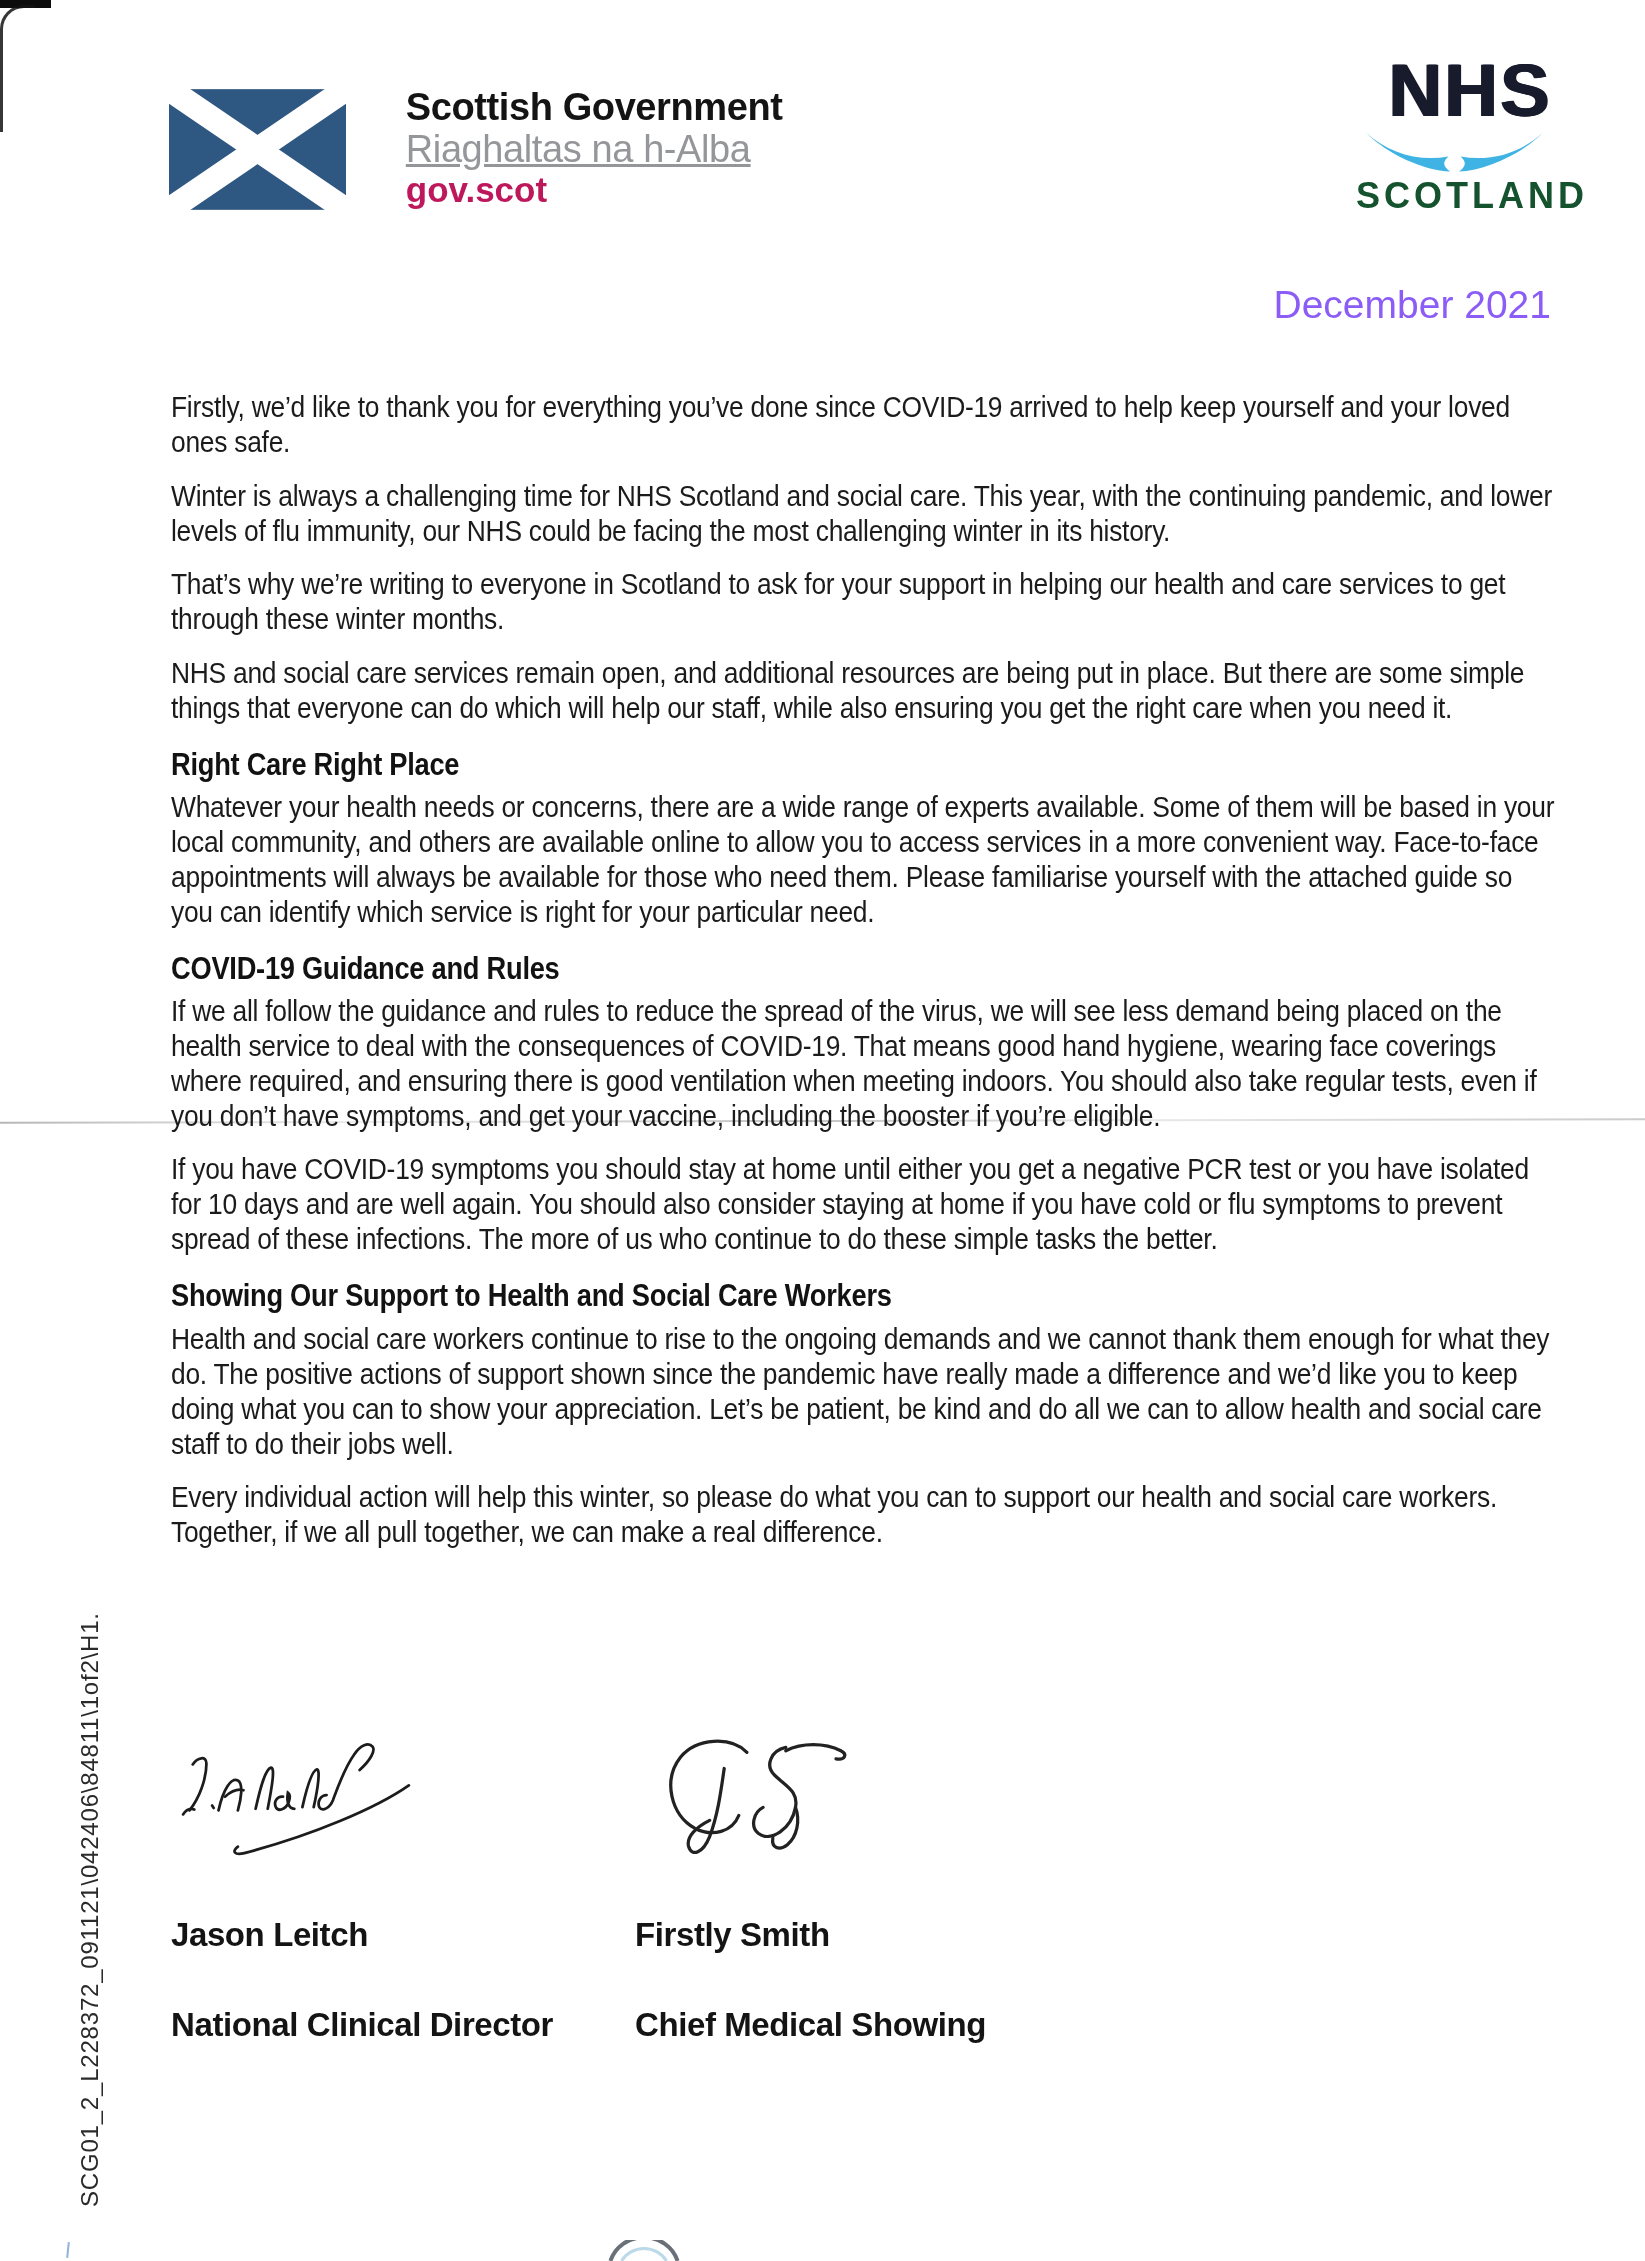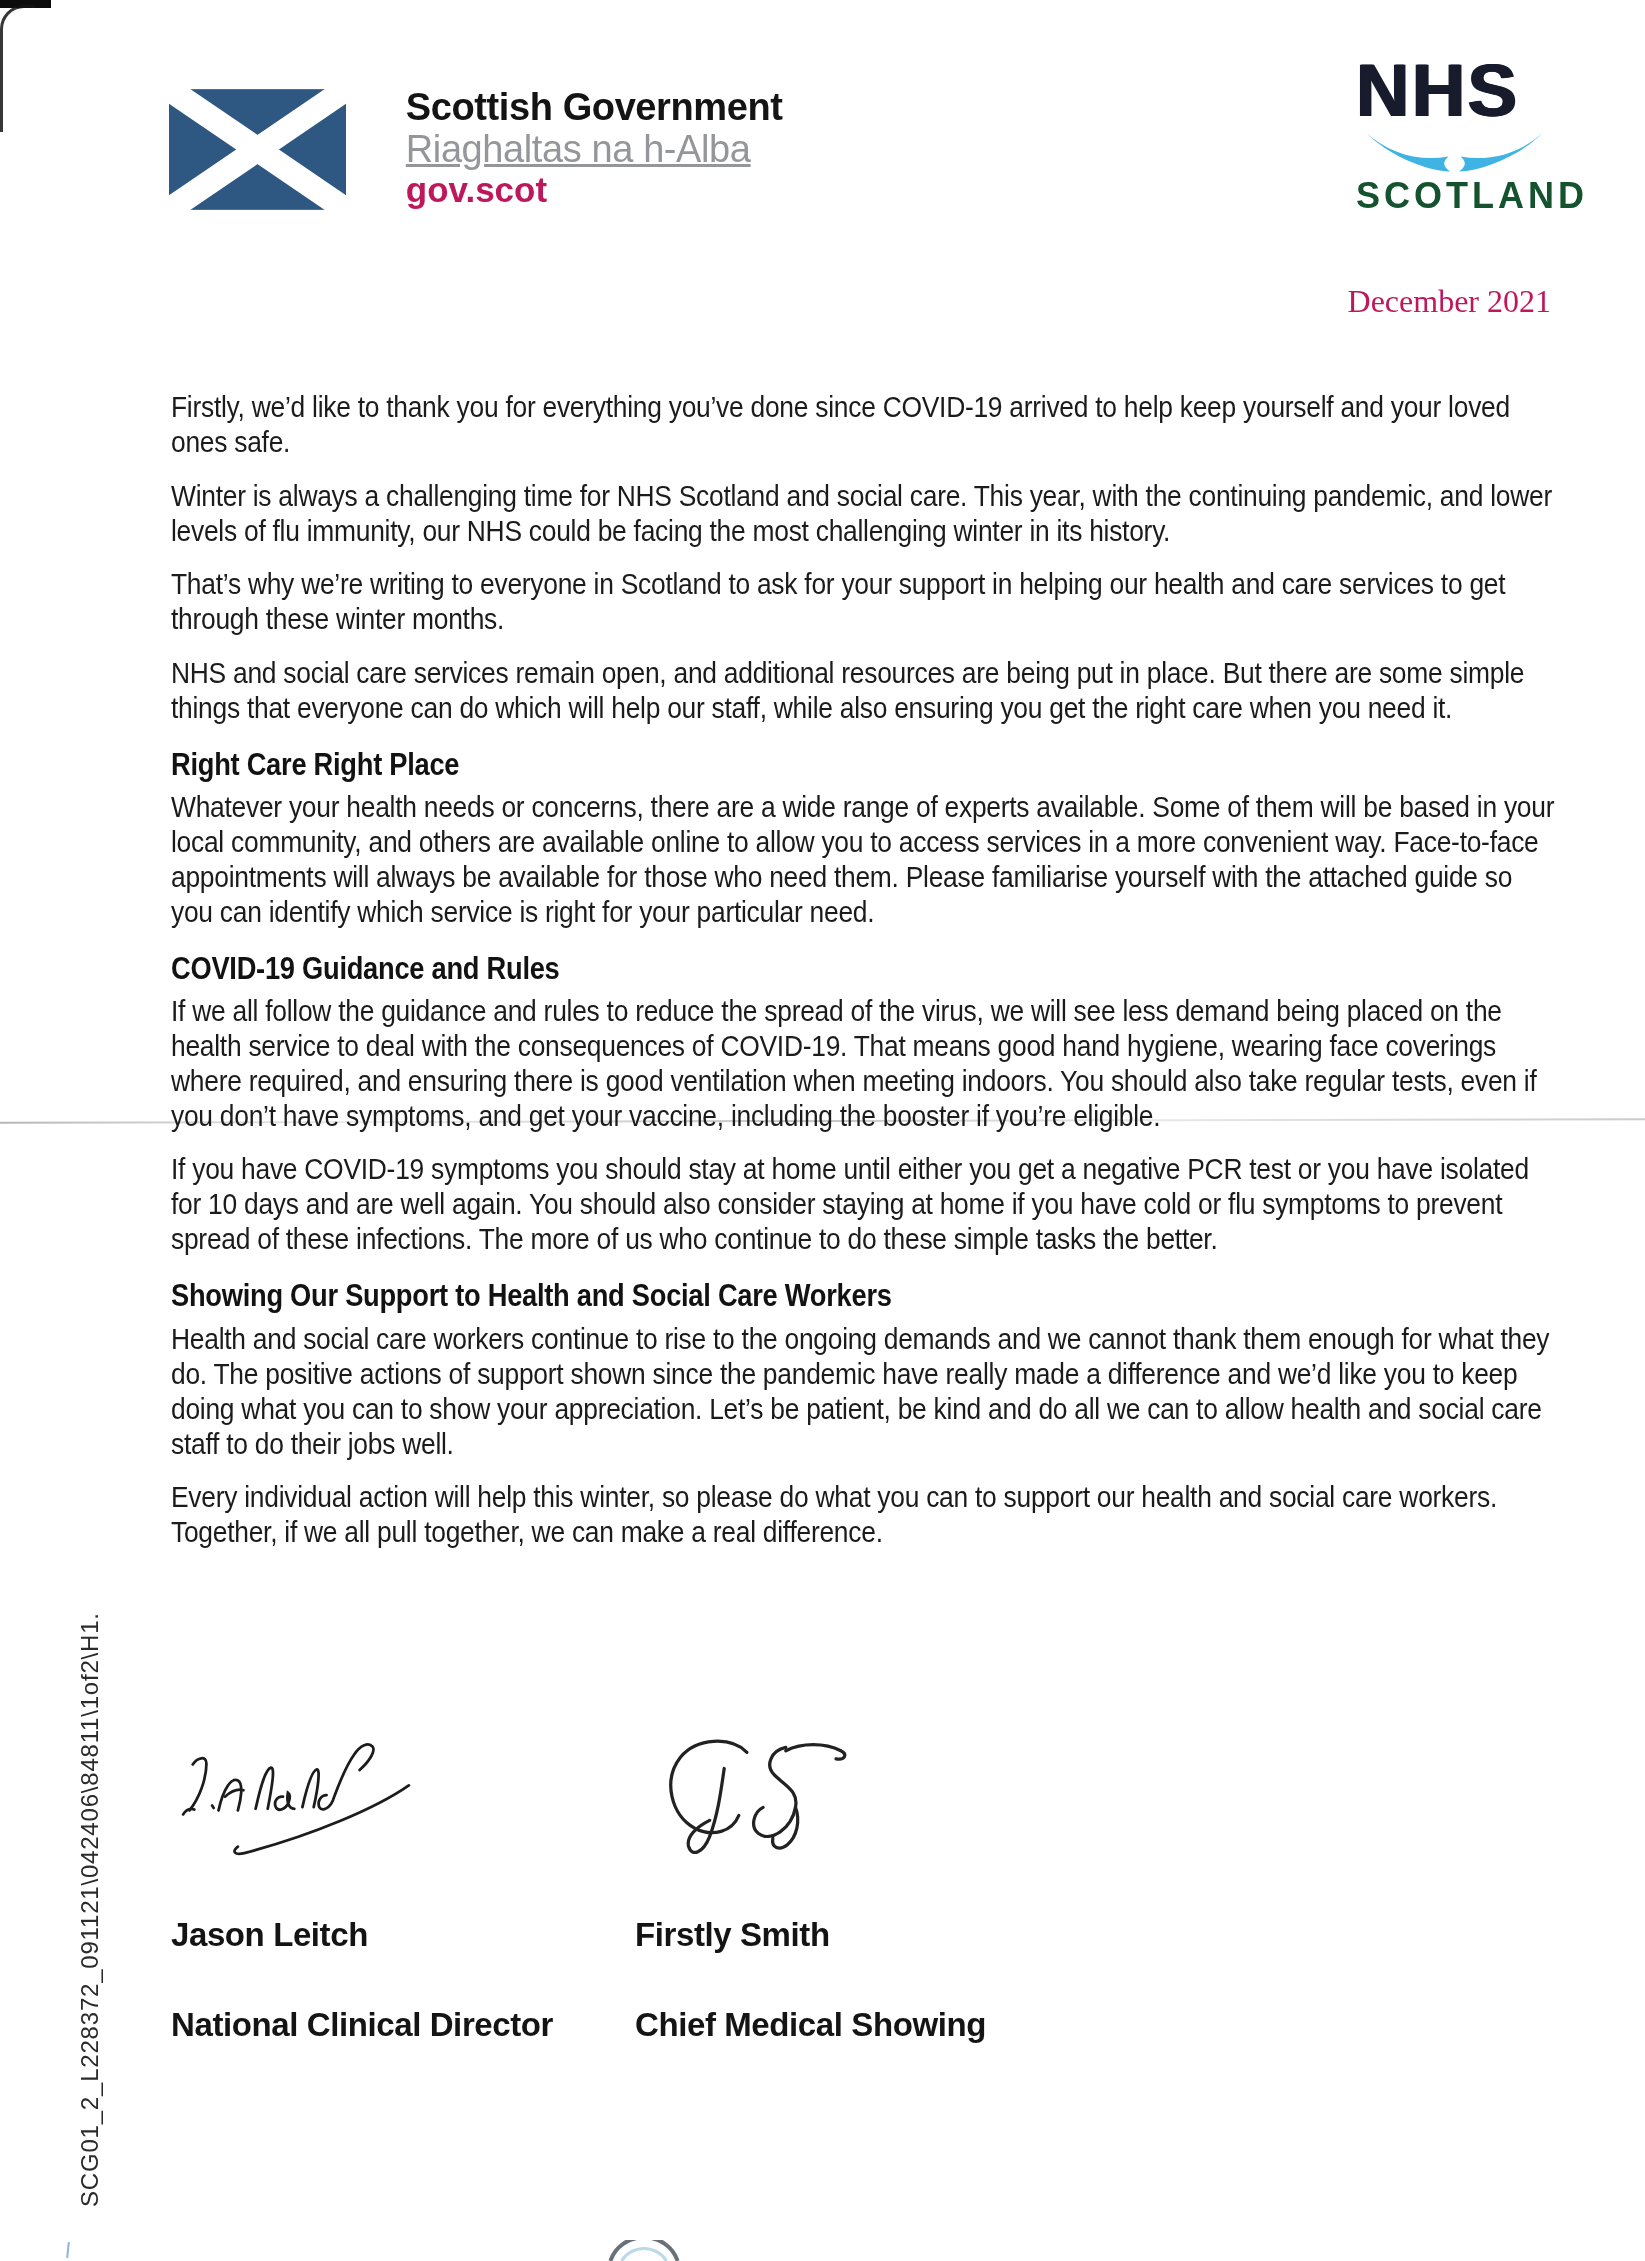--- a/index.html
+++ b/index.html
@@ -32,29 +32,29 @@
 
   
   .sg-logo { position:absolute; left:169px; top:84px; display:flex; align-items:flex-end; }
   .sg-flag { width:177px; height:121px; display:block; }
   .sg-sep { width:4.8px; background:#1e1e1e; margin-left:34px; }
   .sg-text { margin-left:21px; padding-top:1.6px; }
   .sg-title { font-size:38px; font-weight:700; color:#141414; line-height:42px; letter-spacing:-0.4px; }
   .sg-gaelic { font-size:38px; font-weight:500; color:#949699; line-height:42px; letter-spacing:-0.4px;text-decoration:underline; }
   .sg-url { font-size:35px; font-weight:700; color:#be185d; line-height:40px; }
 
-  .nhs-logo { position:absolute; left:1356px; top:56px; width:196px; text-align:left; }
+  .nhs-logo { position:absolute; left:1356px; top:56px; width:196px; text-align:right; }
   .nhs-word {
     font-size:74px; font-weight:700; color:#181b2c; line-height:69px; letter-spacing:2.4px;
     text-shadow:1.1px 0 0 #181b2c, -1.1px 0 0 #181b2c;
   }
   .nhs-wave { display:block; margin:3.2px auto 1.6px auto; width:191px; height:45px; }
   .nhs-scotland { font-size:36px; font-weight:700; color:#14532d; letter-spacing:4px; }
 
-  .letter-date { position:absolute; right:95px; top:283px; font-size:32px; color:#be185d;font-family:Liberation Serif, serif; }
+  .letter-date { position:absolute; right:95px; top:283px; font-size:39px; color:#8b5cf6; }
 
   
   .letter {
     position:absolute; left:171px; top:389px;
     width:1579px; transform:scaleX(0.88); transform-origin:0 0;
     font-size:30px; letter-spacing:-0.3px; line-height:35px; color:#1b1b1b;
   }
   .letter p.para { margin:0 0 18.5px 0; }
   .letter h2.hd { font-size:31px; font-weight:700; margin:22px 0 7.2px 0; color:#121212; }
 

